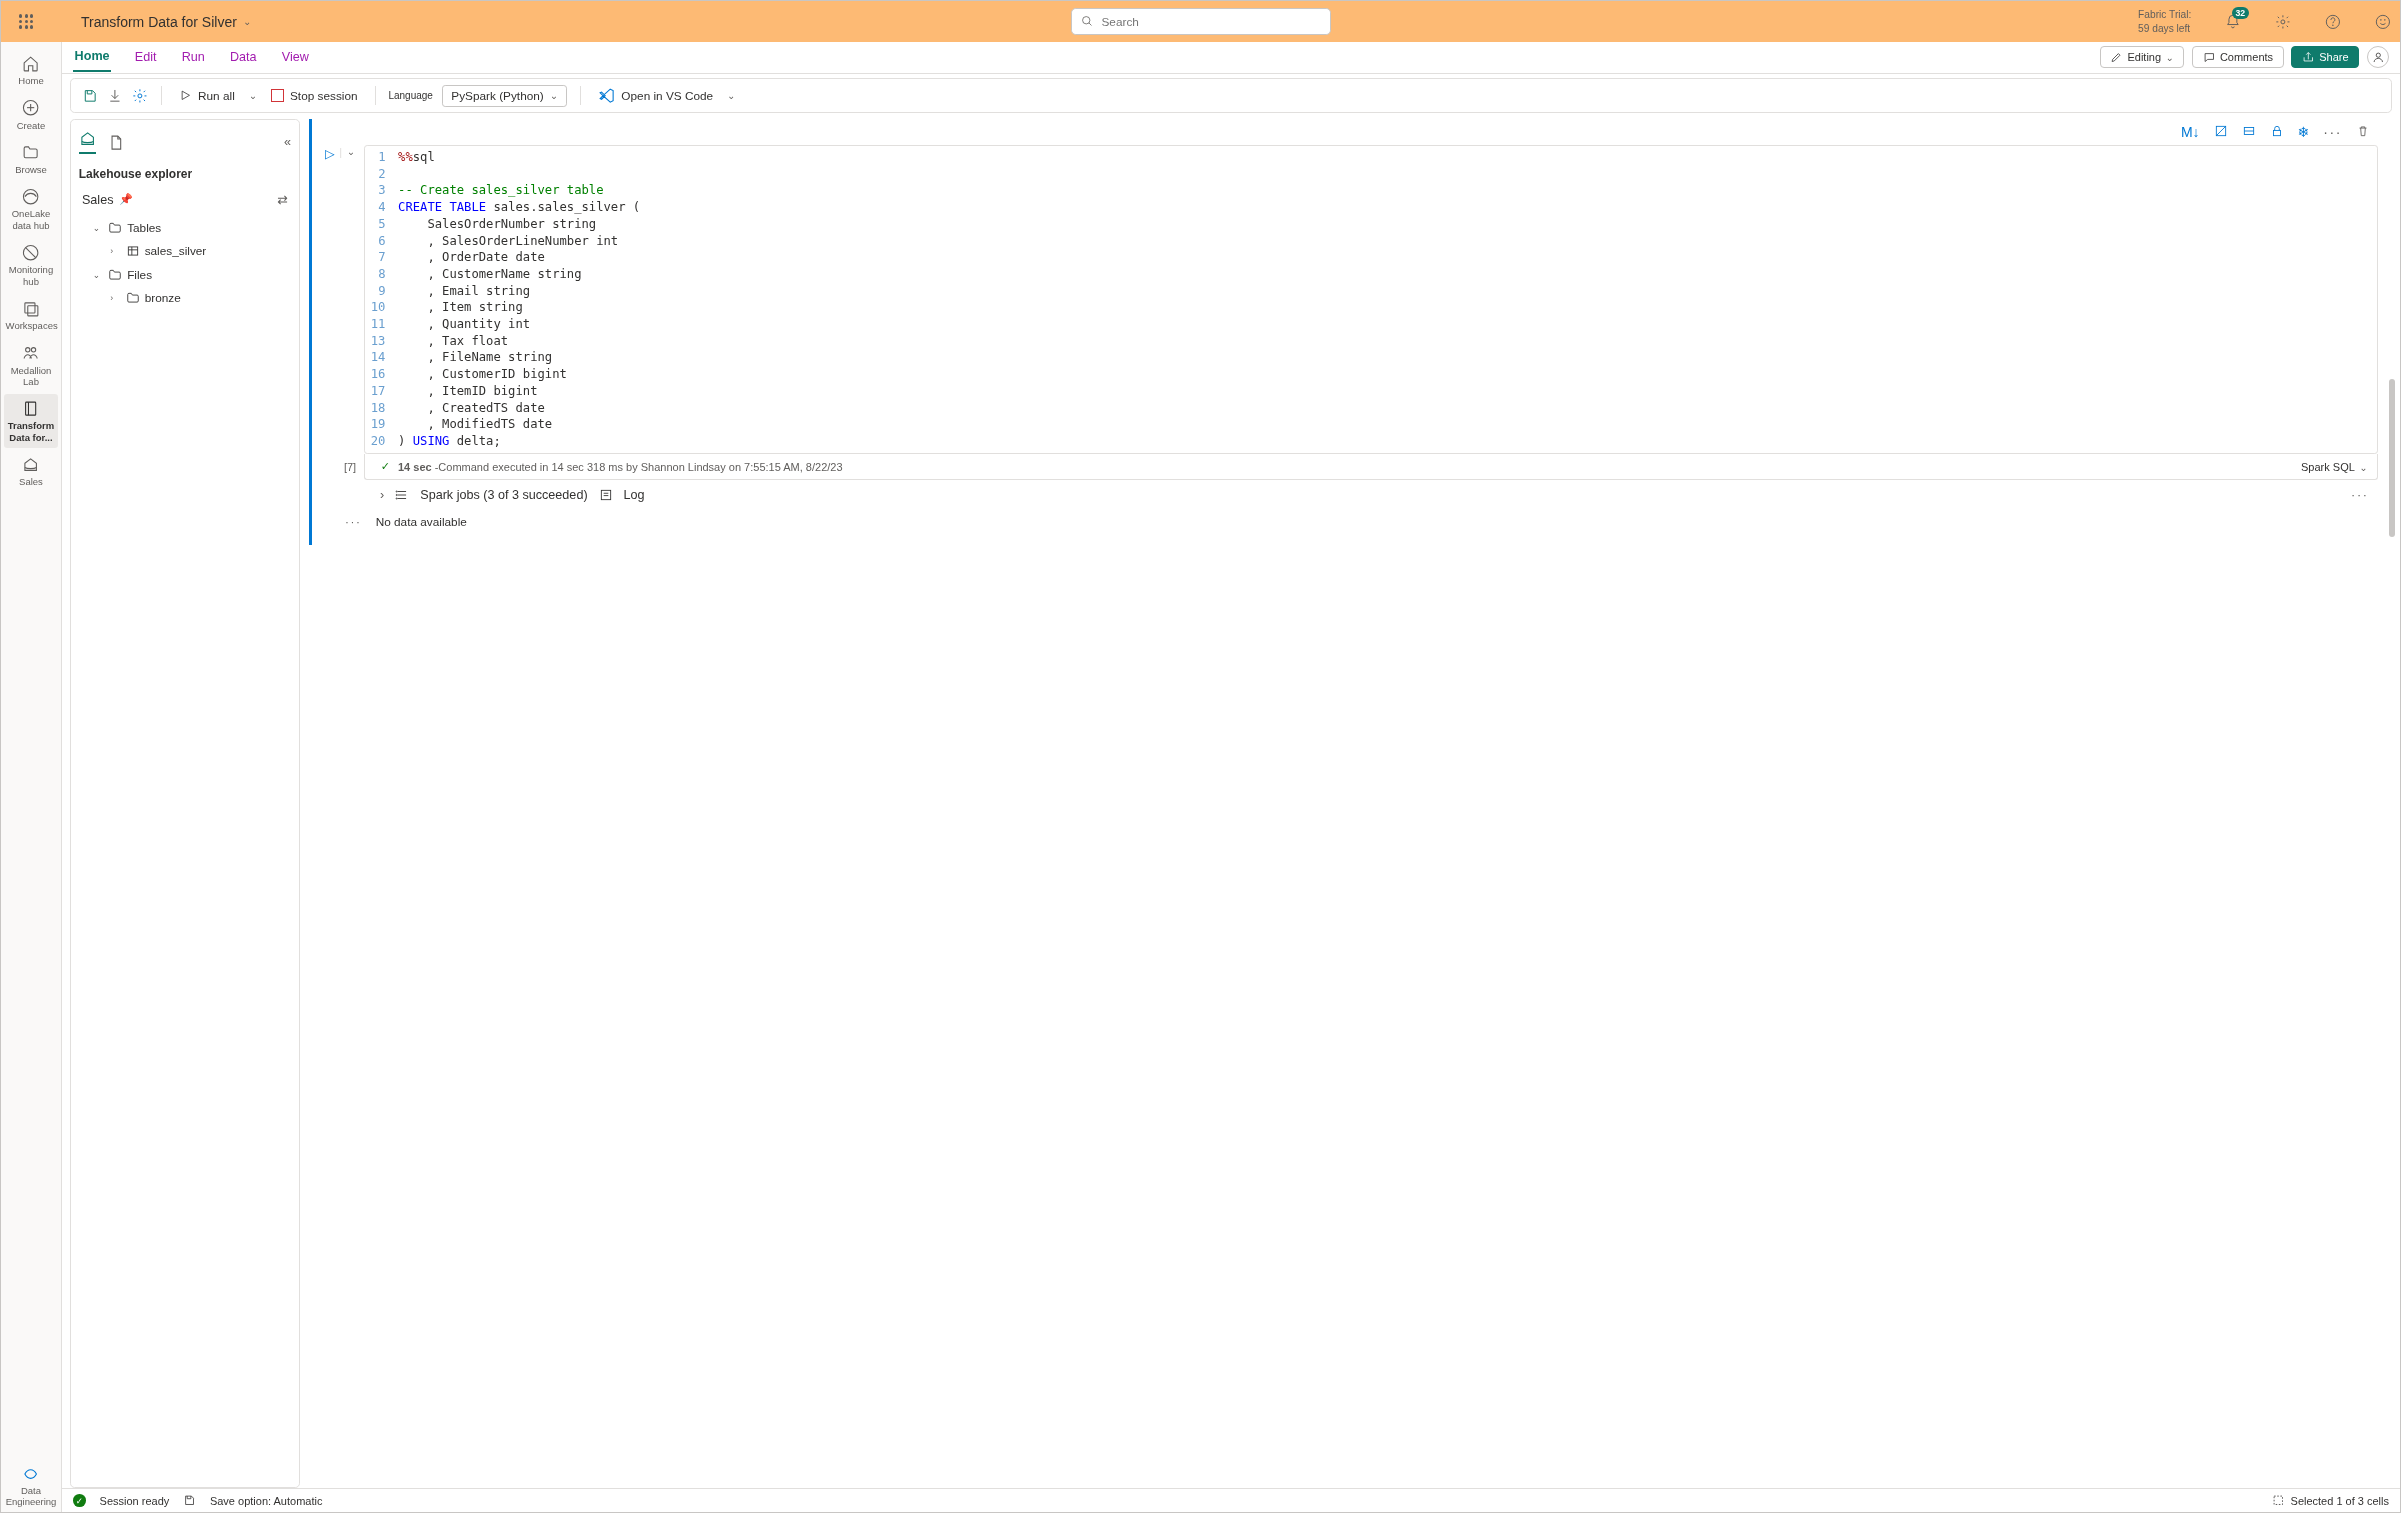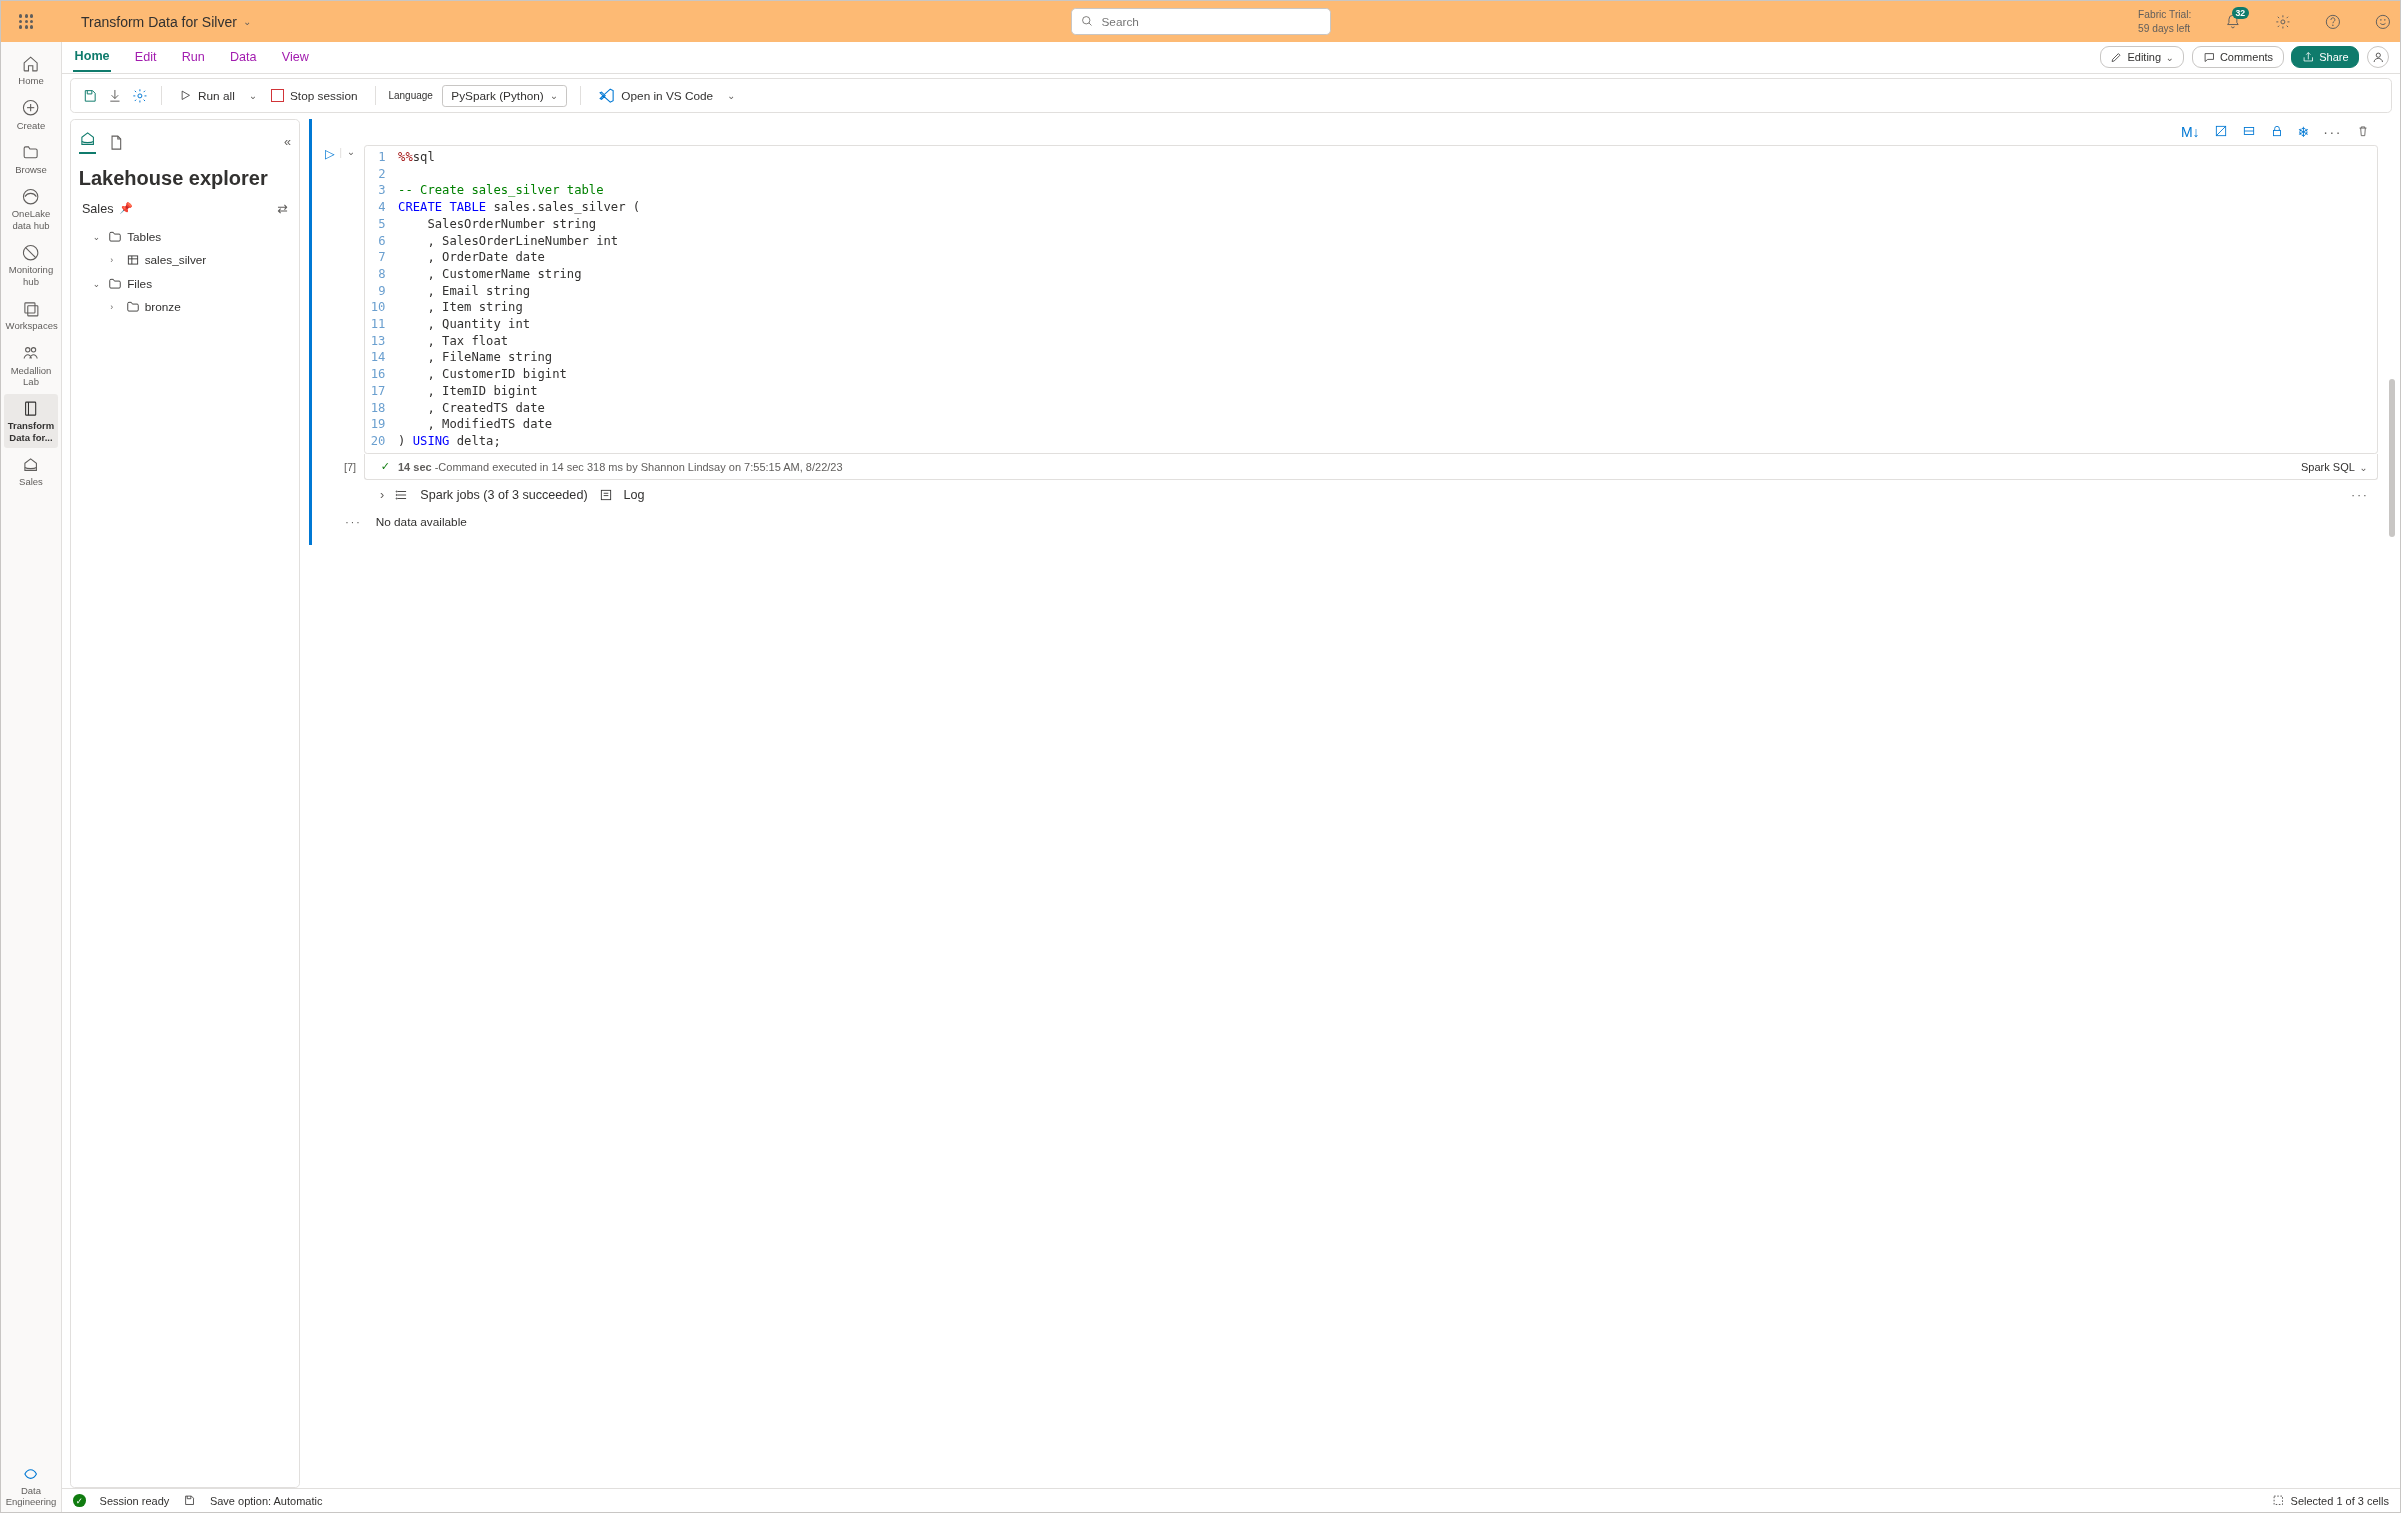--- a/index.html
+++ b/index.html
@@ -79,21 +79,21 @@
 
 .ribbon-tabs {
   height:31.5px; display:flex; align-items:center; padding:0 11px; gap:22px;
   border-bottom:0.8px solid #e1dfdd; background:#fff;
 }
 .ribbon-tab { font-size:12.6px; color:#a21caf; cursor:pointer; padding:6.3px 1.6px; }
 .ribbon-tab.active { color:#0f7b6c; font-weight:600; border-bottom:2.4px solid #0f7b6c; }
 .ribbon-right { margin-left:auto; display:flex; align-items:center; gap:7.9px; }
 .pill-btn {
   display:flex; align-items:center; gap:4.7px;
-  border:0.8px solid #c8c6c4; border-radius:9px;
+  border:0.8px solid #c8c6c4; border-radius:4px;
   padding:3.9px 9.5px; font-size:11px; cursor:pointer; background:#fff;
 }
 .share-btn { background:#0f7b6c; color:#fff; border-color:#0f7b6c; }
 .avatar-circle { width:22px; height:22px; border:0.8px solid #c8c6c4; border-radius:50%; display:flex; align-items:center; justify-content:center; }
 
 
 .toolbar {
   height:35px; display:flex; align-items:center; padding:0 11px; gap:9.5px;
   border:0.8px solid #e1dfdd; border-radius:4.7px; margin:4.7px 7.9px 0; background:#fff;
 }
@@ -112,21 +112,21 @@
 
 
 .explorer {
   width: 230px; border:0.8px solid #e1dfdd; border-radius:4.7px; margin-left:7.9px; padding:9.5px 7.9px;
   display:flex; flex-direction:column; overflow:hidden;
 }
 .explorer-hdr { display:flex; align-items:center; gap:11px; margin-bottom:4.7px; }
 .explorer-hdr .exicon { width:17.3px; height:17.3px; cursor:pointer; }
 .explorer-hdr .active-underline { border-bottom:2.4px solid #0f7b6c; padding-bottom:3.2px; }
 .collapse-btn { margin-left:auto; font-size:12.6px; color:#605e5c; cursor:pointer; }
-.explorer-title { font-size:20px; font-weight:600; margin:7.9px 0 6.3px; }
+.explorer-title { font-size:12px; font-weight:600; margin:7.9px 0 6.3px; }
 .lakehouse-name { display:flex; align-items:center; gap:6.3px; padding:4.7px 3.2px; font-size:12.6px; }
 .pin-icon { font-size:11px; color:#605e5c; }
 .swap-icon { margin-left:auto; font-size:12.6px; color:#605e5c; }
 .tree { margin-top:4.7px; }
 .tree-node { display:flex; align-items:center; gap:4.7px; padding:4.7px 3.2px; font-size:11.8px; cursor:pointer; }
 .tree-indent-1 { padding-left: 14px; }
 .tree-indent-2 { padding-left: 31.5px; }
 .tree-caret { width:11px; display:inline-block; color:#605e5c; font-size:8.7px; }
 
 

